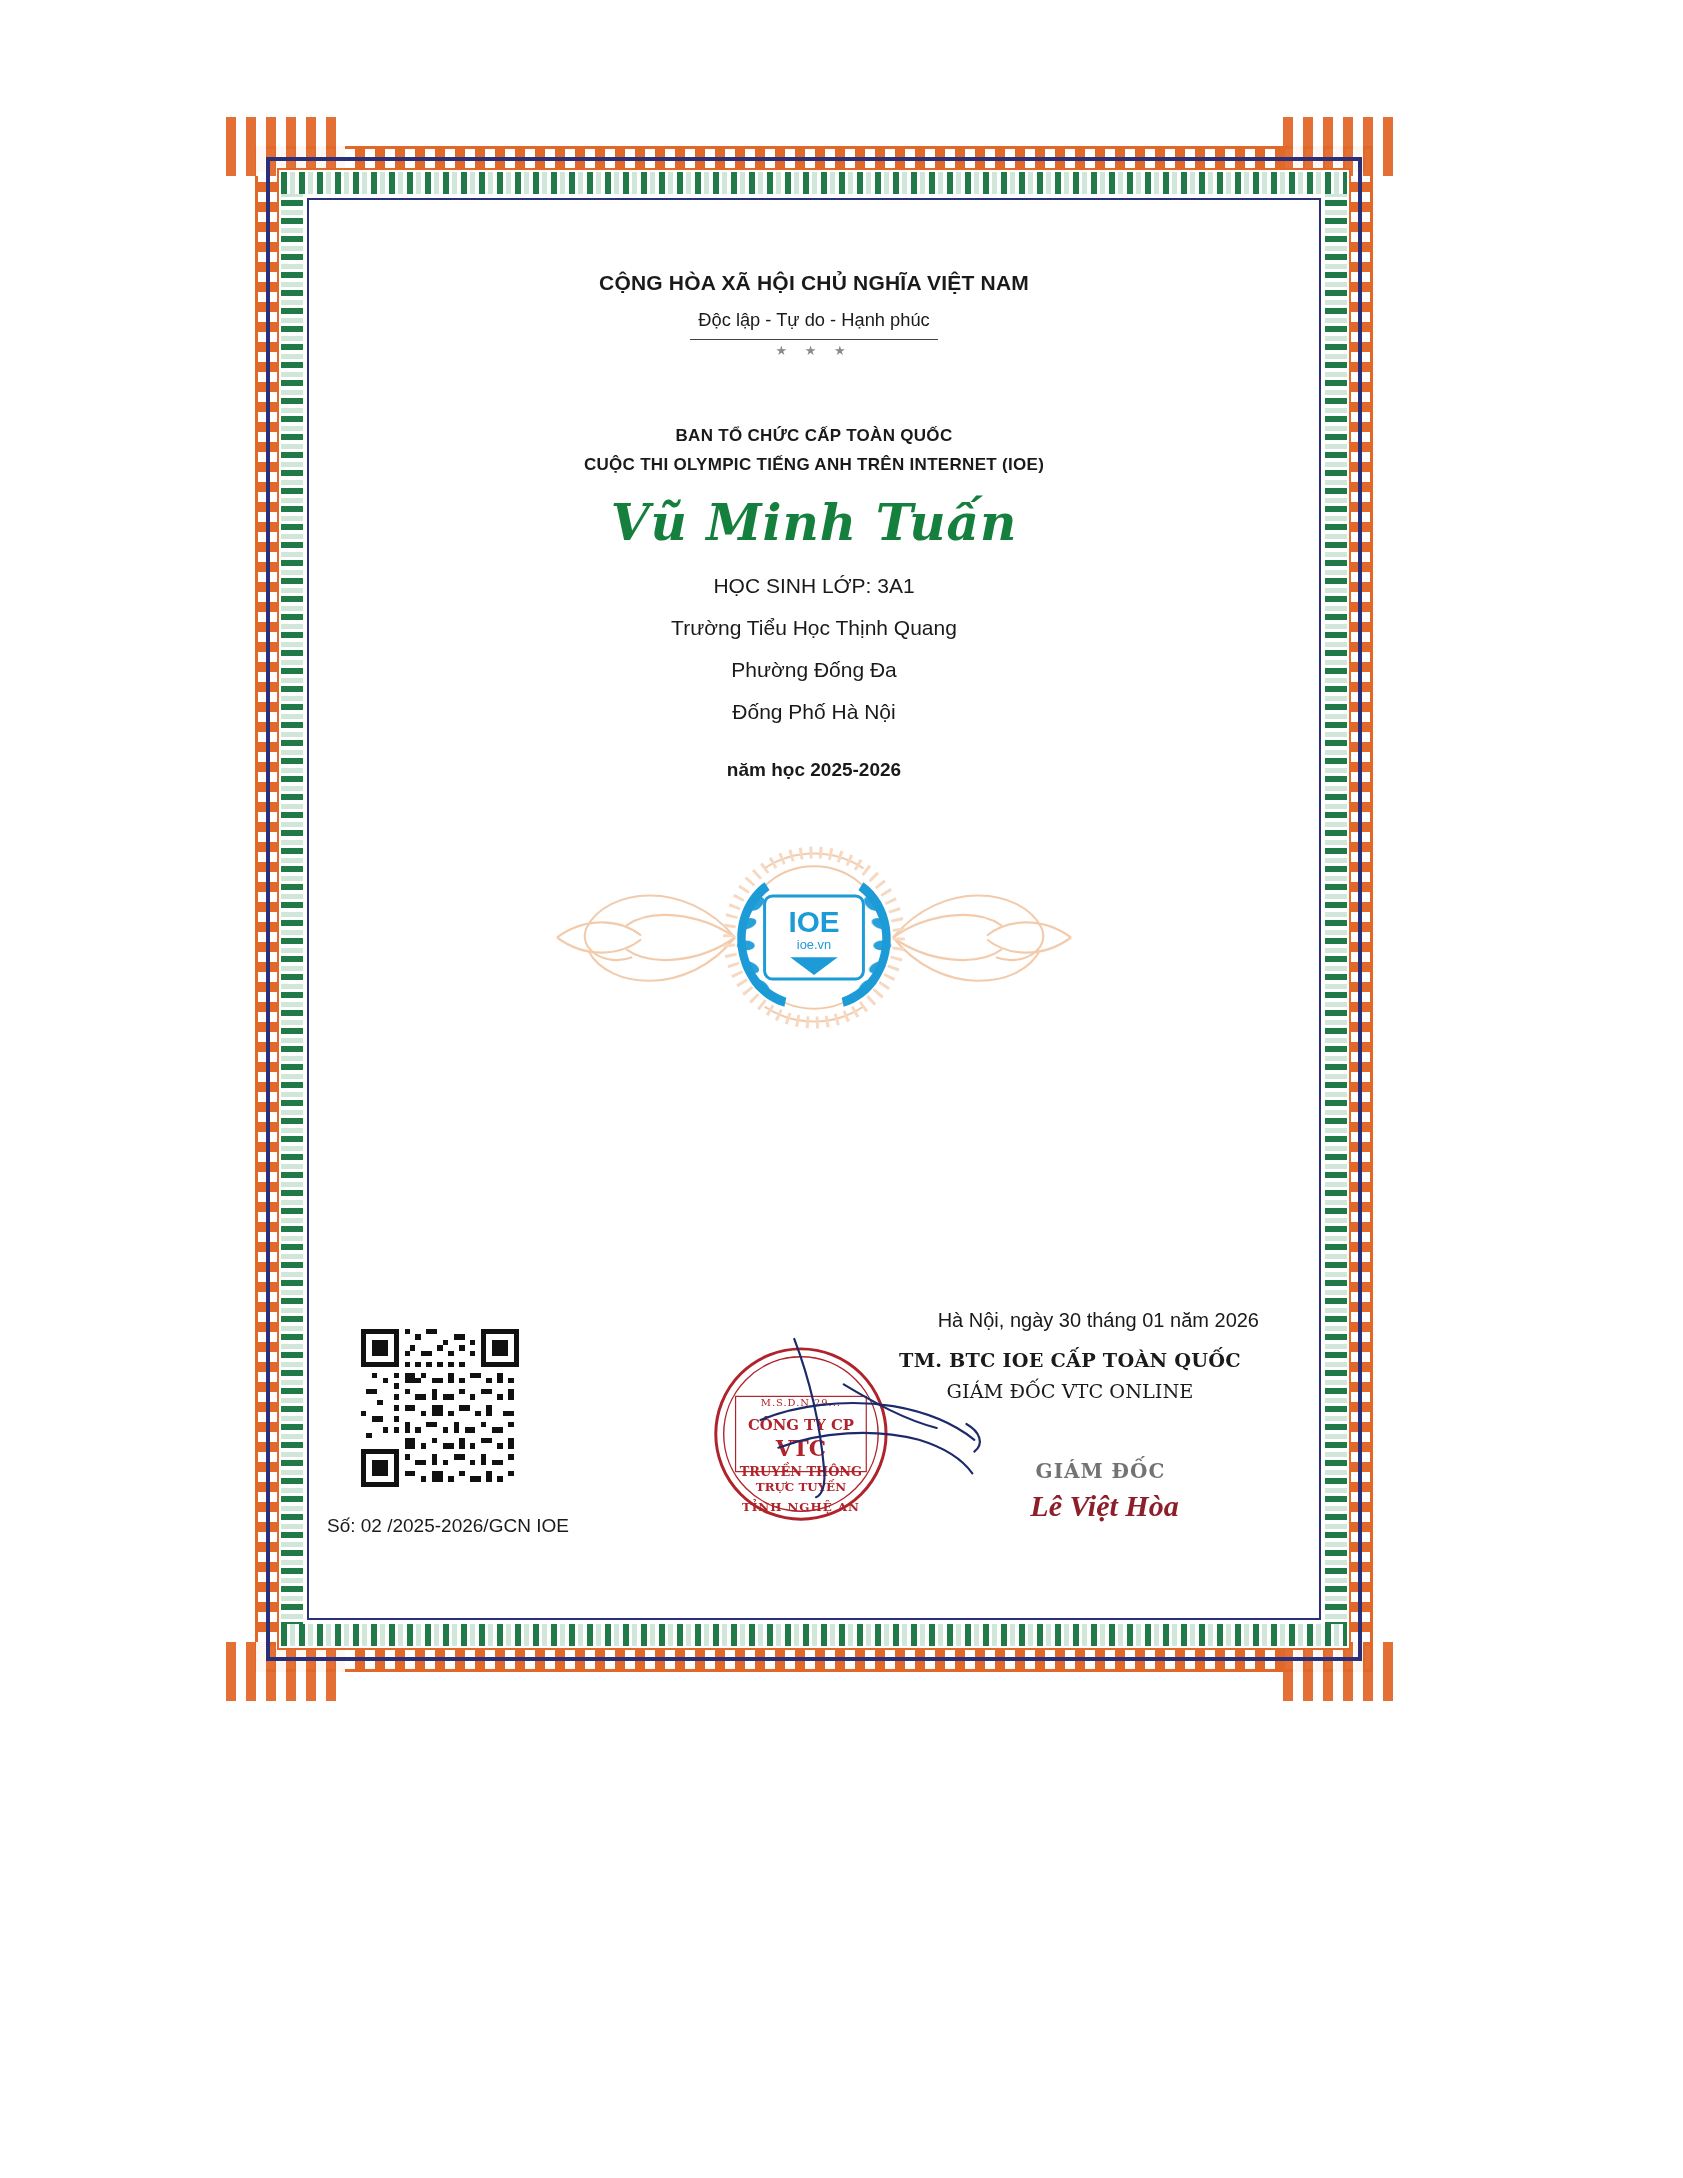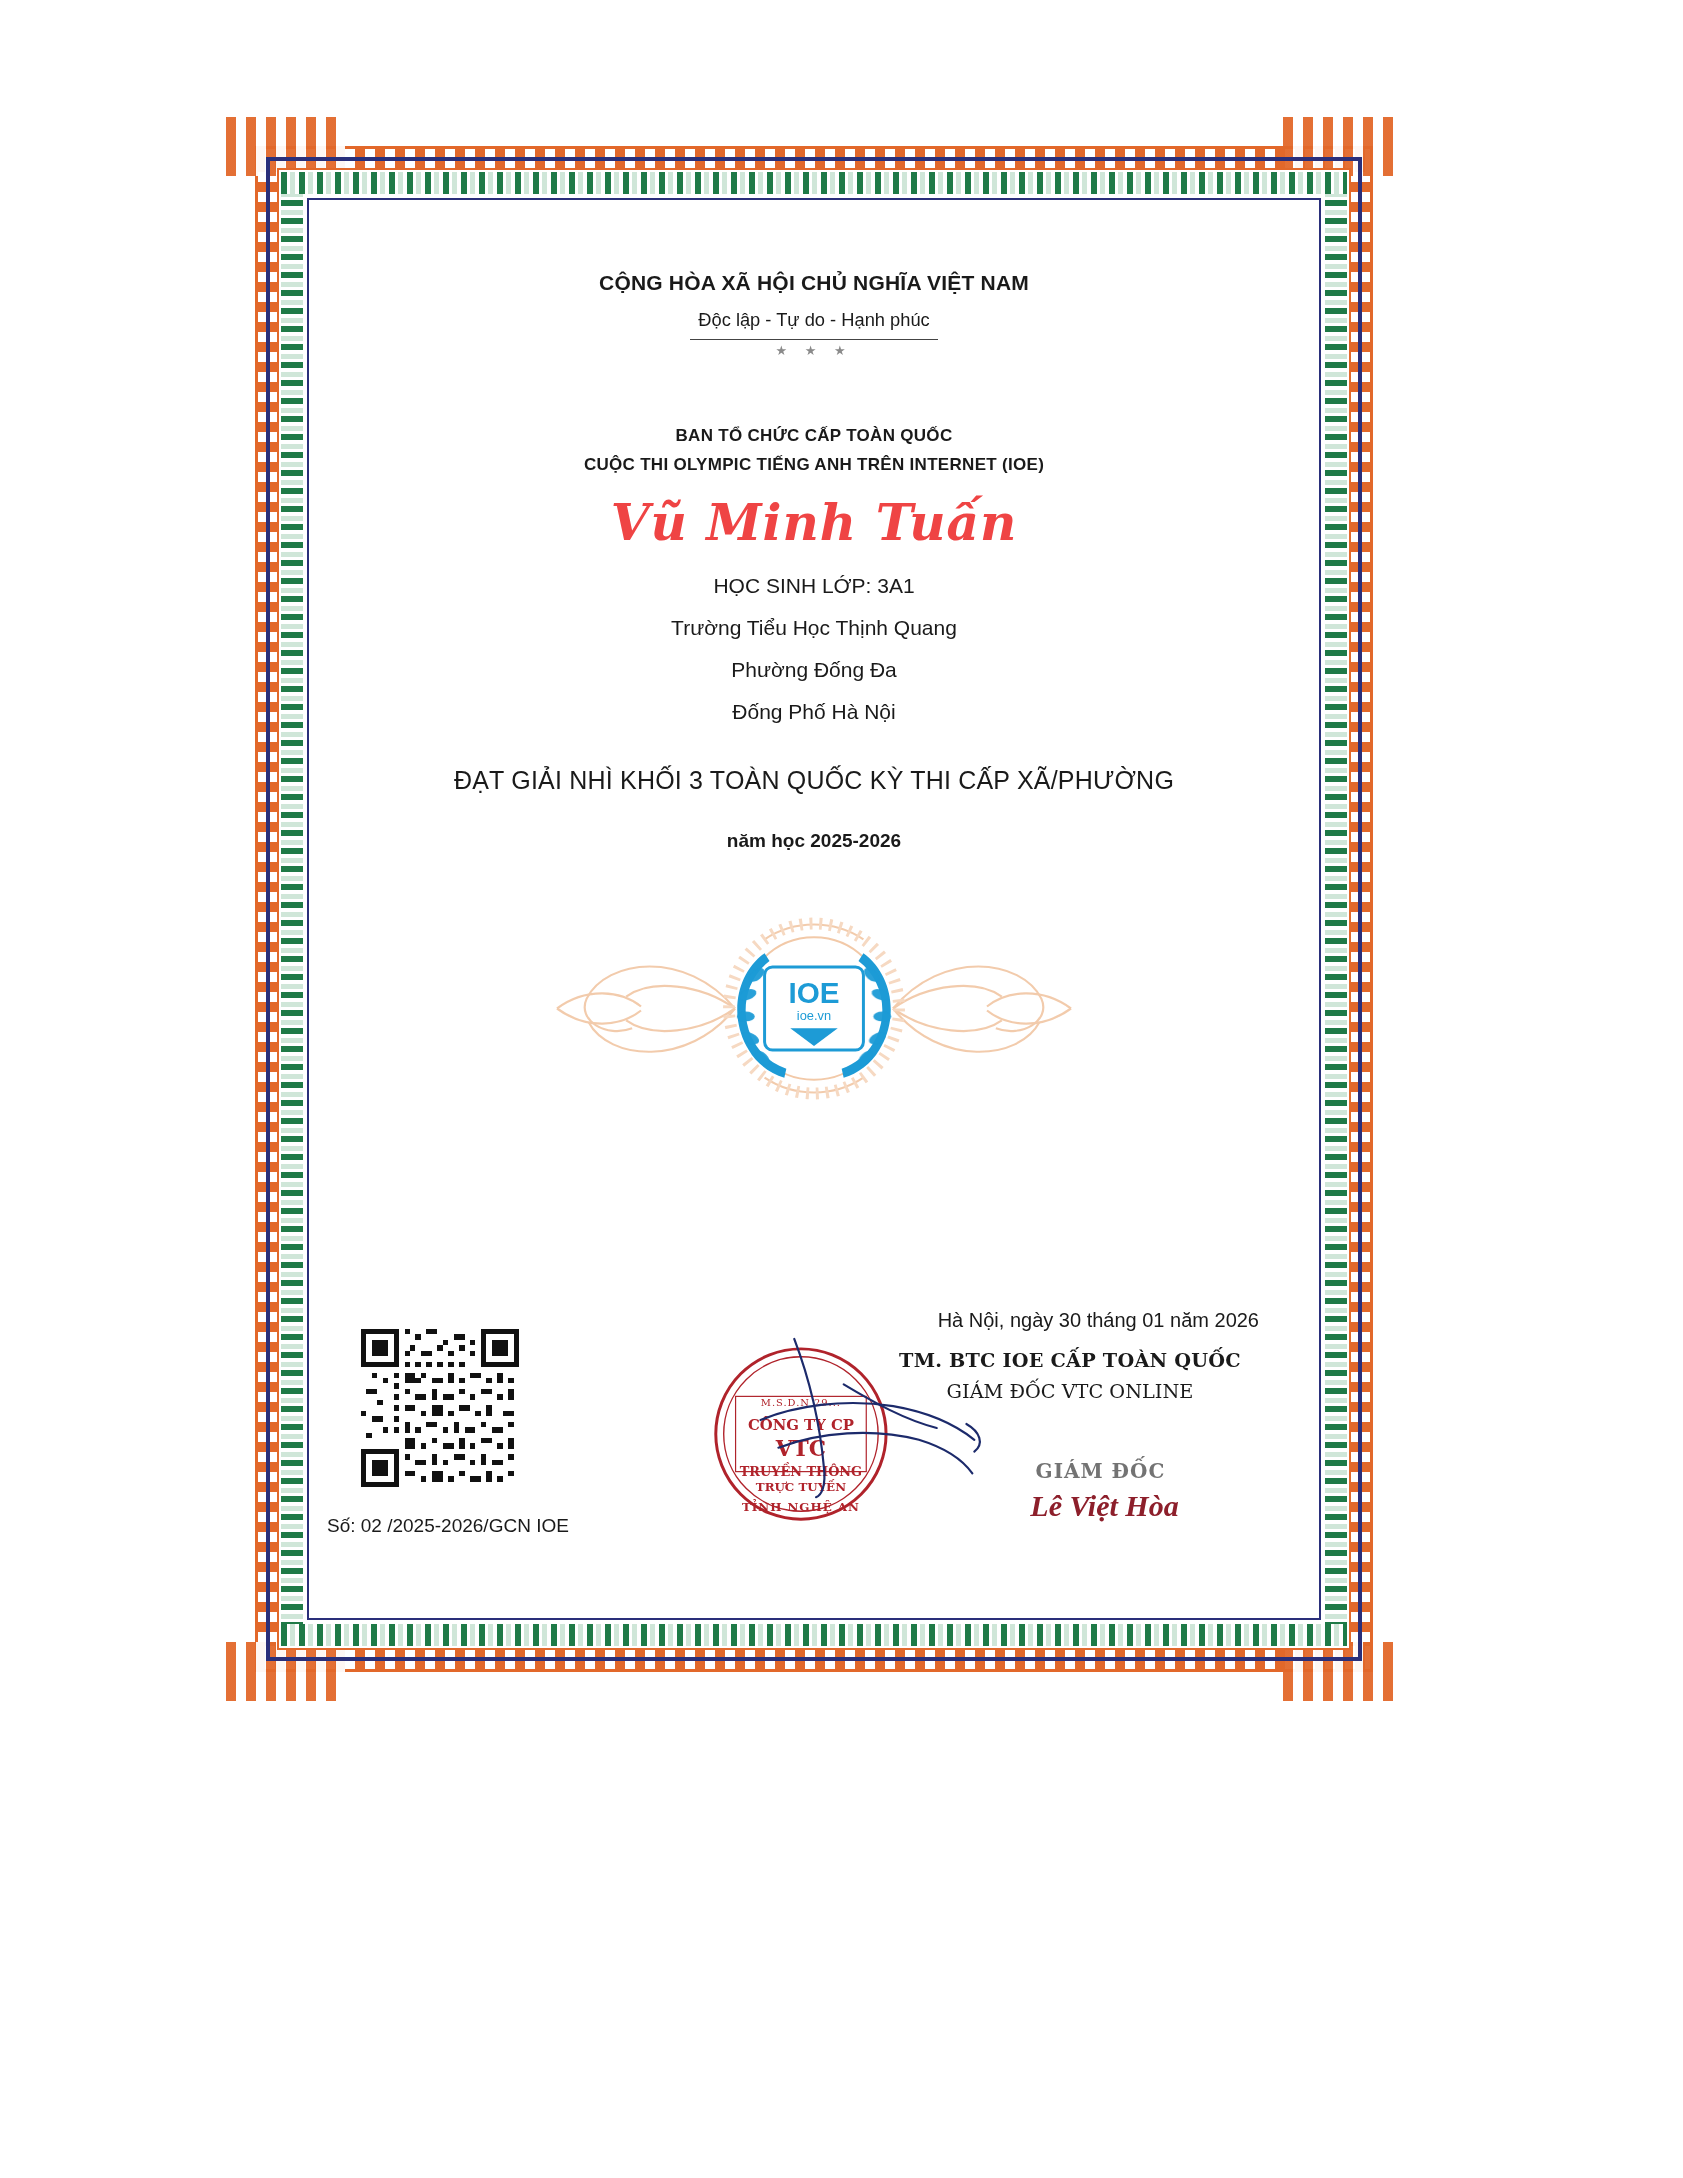--- a/index.html
+++ b/index.html
@@ -170,21 +170,21 @@
     letter-spacing: 2px;
     font-family: "Liberation Sans", sans-serif;
   }
 
   .recipient {
     margin-top: 18px;
     font-size: 50px;
     font-family: "DejaVu Serif", serif;
     font-style: italic;
     font-weight: bold;
-    color: #ef4444;
+    color: #15803d;
     letter-spacing: 1px;
   }
 
   .line-std {
     margin-top: 22px;
     font-size: 21px;
   }
   .line-std.sp { margin-top: 18px; }
 
   .award {
@@ -334,21 +334,20 @@
     <div class="org2">CUỘC THI OLYMPIC TIẾNG ANH TRÊN INTERNET (IOE)</div>
 
 
     <div class="recipient">Vũ Minh Tuấn</div>
 
     <div class="line-std">HỌC SINH LỚP: 3A1</div>
     <div class="line-std sp">Trường Tiểu Học Thịnh Quang</div>
     <div class="line-std sp">Phường Đống Đa</div>
     <div class="line-std sp">Đống Phố Hà Nội</div>
 
-    <div class="award">ĐẠT GIẢI NHÌ KHỐI 3 TOÀN QUỐC KỲ THI CẤP XÃ/PHƯỜNG</div>
 
     <div class="desc">
       <div>năm học 2025-2026</div>
     </div>
 
     <div class="emblem-area">
       <svg class="emblem-svg" width="752" height="257" viewBox="0 0 760 260">
 
         <g stroke="#f2c9a8" fill="none" stroke-width="2.2" opacity="0.95">
           <path d="M300 130 C250 70, 170 80, 150 120 C140 142, 170 160, 196 150"></path>

